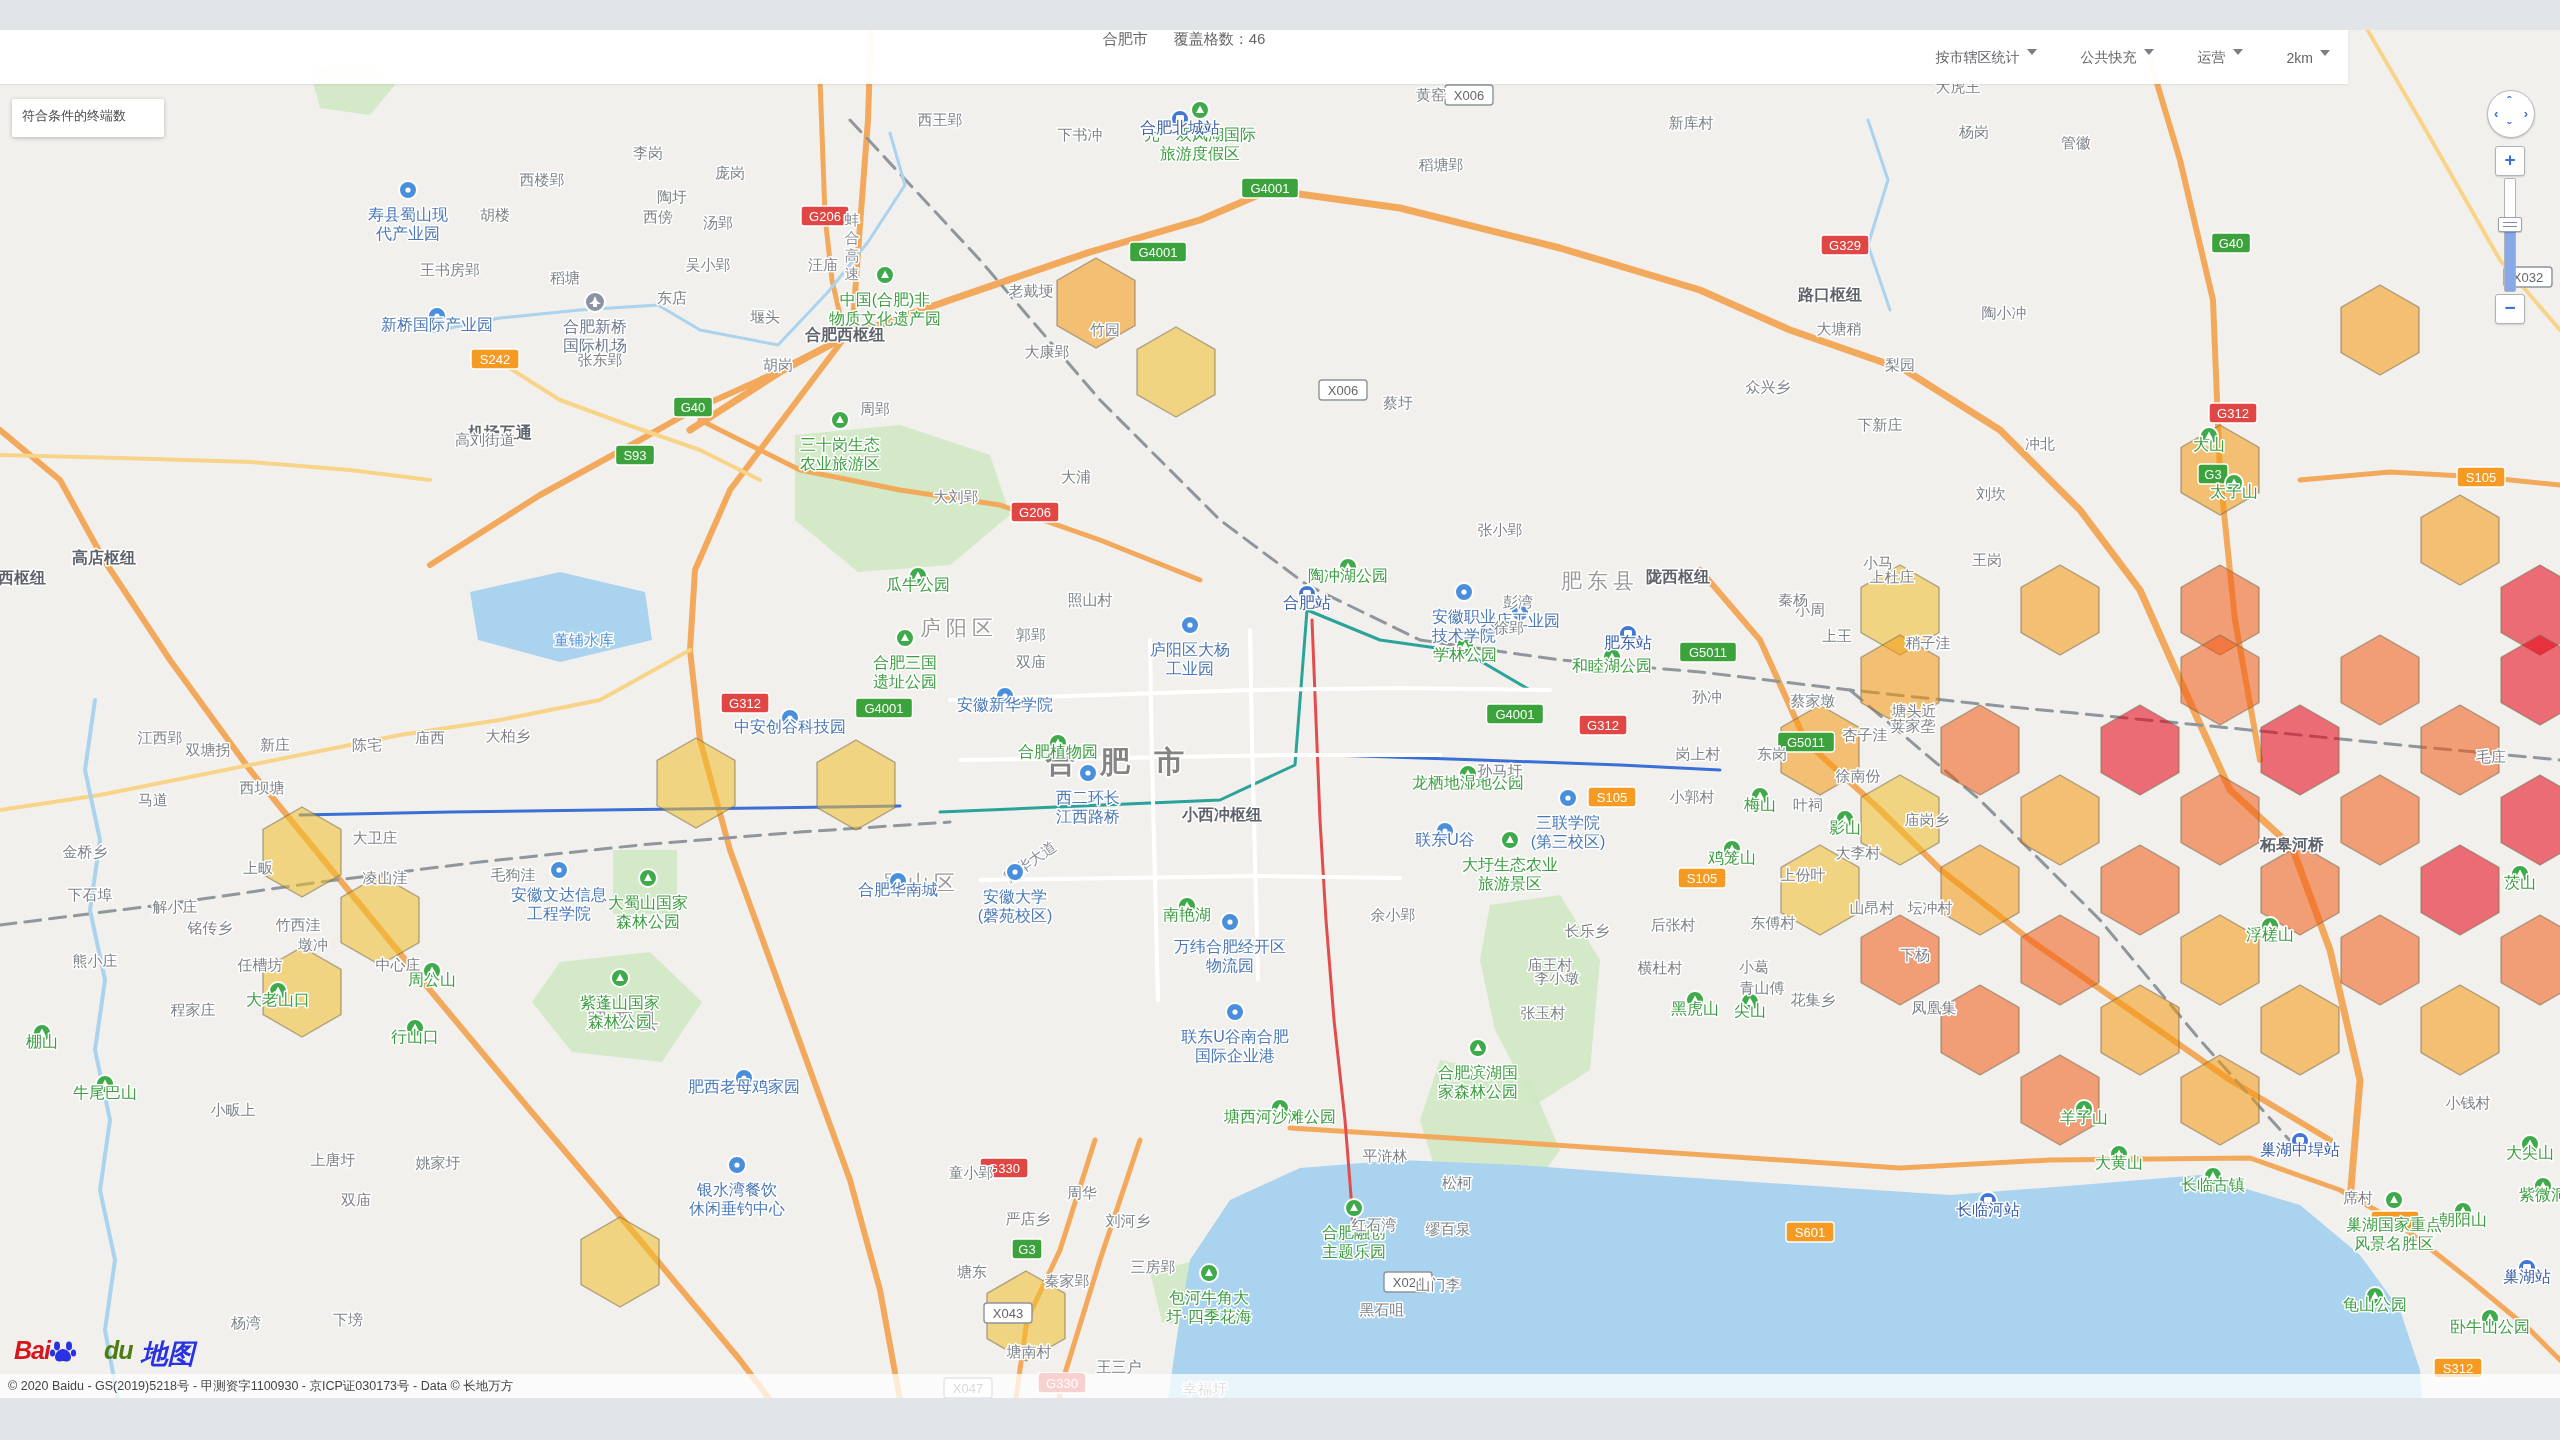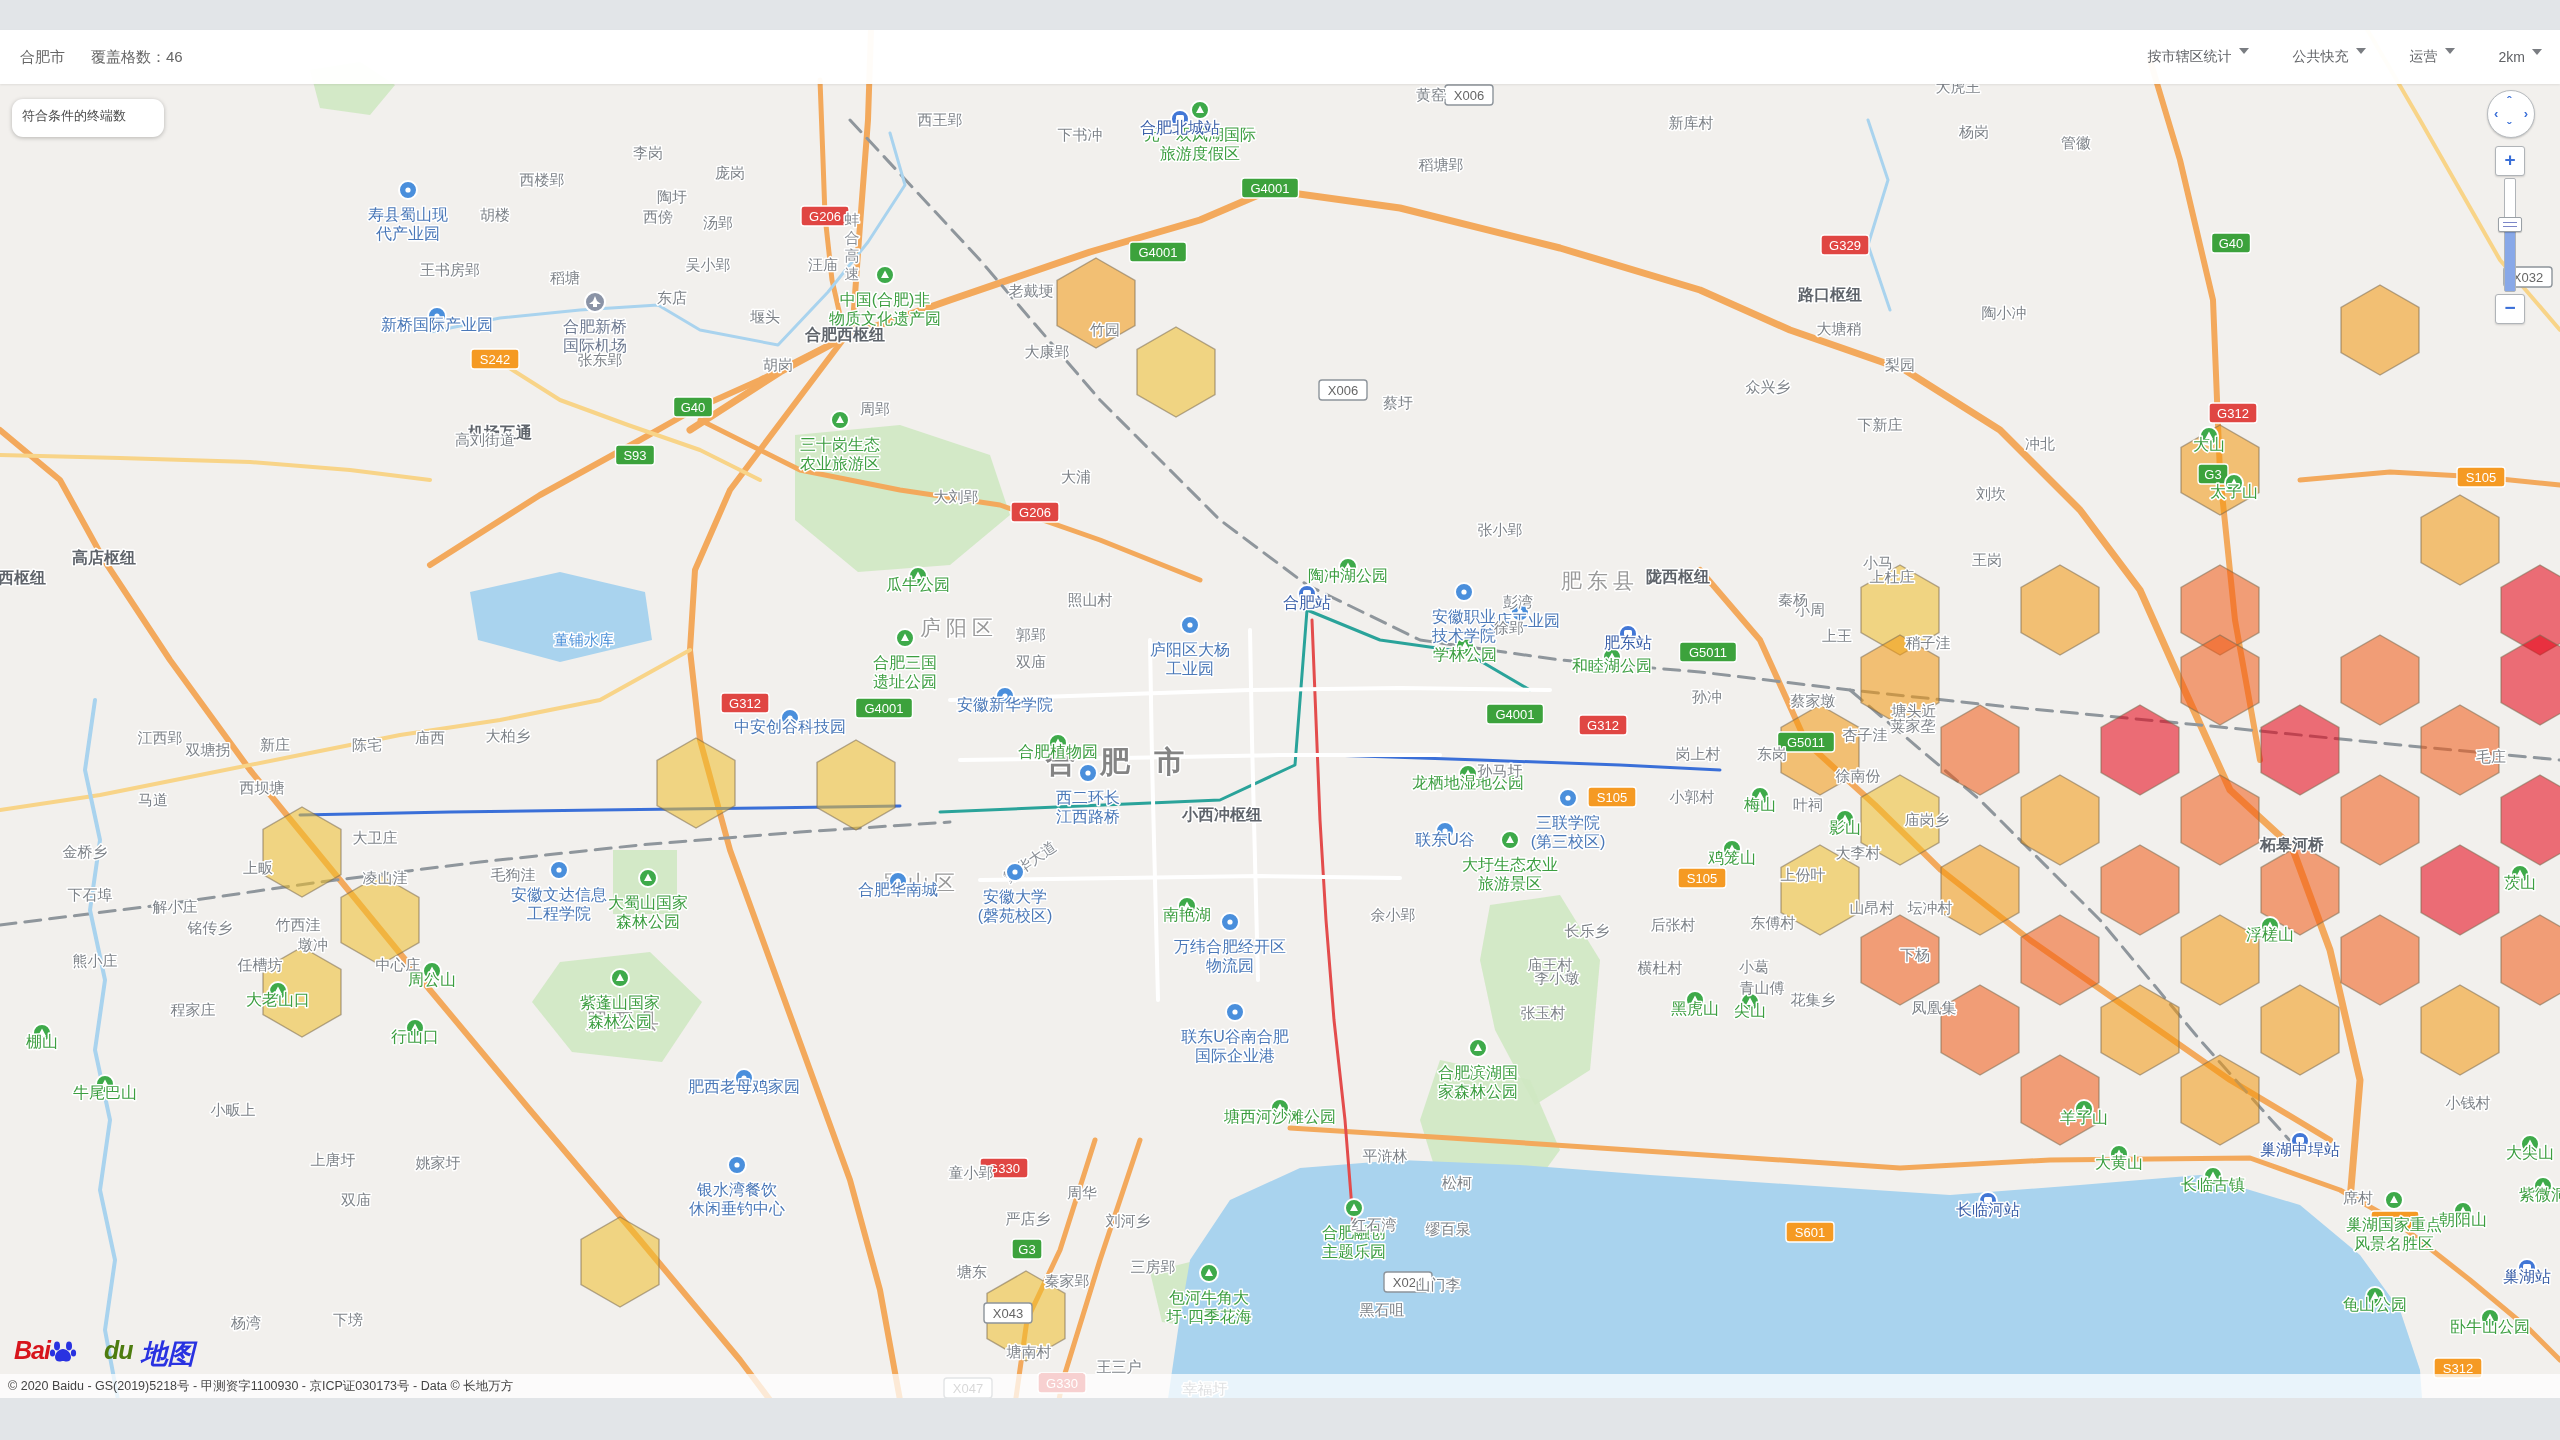--- a/index.html
+++ b/index.html
@@ -1,27 +1,27 @@
 <!DOCTYPE html>
 <html><head>
 <meta charset="utf-8">
 <style>
   html,body{margin:0;padding:0;background:#e2e5e8;font-family:"Liberation Sans",sans-serif;}
   #stage{position:relative;width:2560px;height:1440px;overflow:hidden;background:#e2e5e8;}
   #mapwrap{position:absolute;left:0;top:30px;width:2560px;height:1368px;background:#f2f0ed;}
   svg{display:block;}
   
-  #toolbar{position:absolute;left:0;top:30px;width:2560px;height:54px;background:rgba(255,255,255,.96);
-    box-shadow:0 1px 2px rgba(0,0,0,.08);display:flex;align-items:center;z-index:30;}
+  #toolbar{position:absolute;left:0;top:30px;width:2348px;height:54px;background:rgba(255,255,255,.96);
+    box-shadow:0 1px 2px rgba(0,0,0,.08);display:flex;align-items:center;z-index:30;flex-direction:column;}
   #toolbar .left{display:flex;align-items:center;gap:26px;padding-left:20px;font-size:15px;color:#666;}
   #toolbar .right{margin-left:auto;display:flex;align-items:center;gap:44px;padding-right:18px;font-size:14px;color:#606266;}
   .dd{display:flex;align-items:flex-start;gap:7px;cursor:pointer;}
   .caret{width:0;height:0;border-left:5px solid transparent;border-right:5px solid transparent;border-top:6px solid #7a7d82;}
   
-  #legend{position:absolute;left:12px;top:99px;width:132px;background:#fff;border-radius:11px;
+  #legend{position:absolute;left:12px;top:99px;width:132px;background:#fff;border-radius:2px;
     box-shadow:0 1px 4px rgba(0,0,0,.25);padding:8px 10px 6px 10px;z-index:25;}
   #legend .ltitle{font-size:13px;color:#4a4a4a;margin-bottom:6px;}
   .lrow{display:flex;align-items:center;gap:10px;height:27px;}
   .lsw{width:16px;height:16px;flex:0 0 16px;}
   .llab{font-size:13px;color:#333;}
   
   #nav{position:absolute;left:2482px;top:90px;z-index:25;width:60px;}
   #compass{position:relative;width:46px;height:46px;margin-left:5px;background:#fff;border:1px solid #b8bcc0;border-radius:50%;box-shadow:0 1px 2px rgba(0,0,0,.2);}
   #compass span{position:absolute;color:#3a6fd8;font-size:13px;font-weight:bold;line-height:1;cursor:pointer;}
   #zoombox{margin-left:13px;margin-top:8px;width:30px;}

